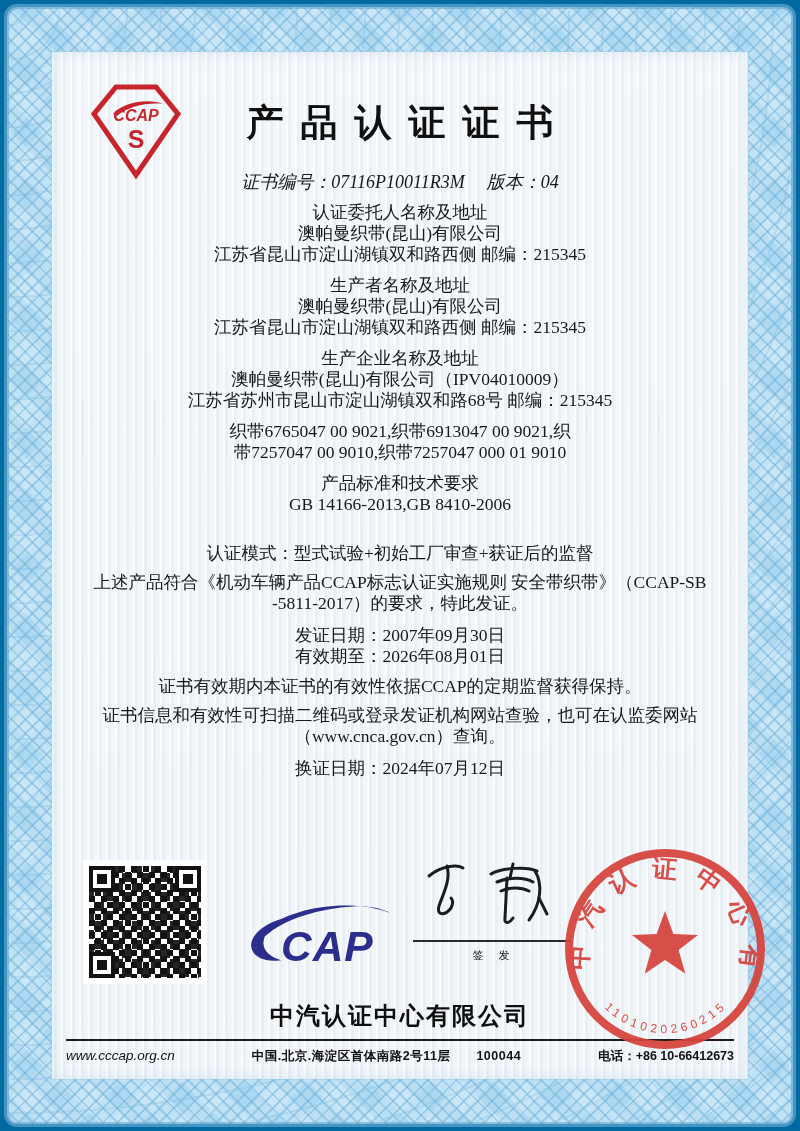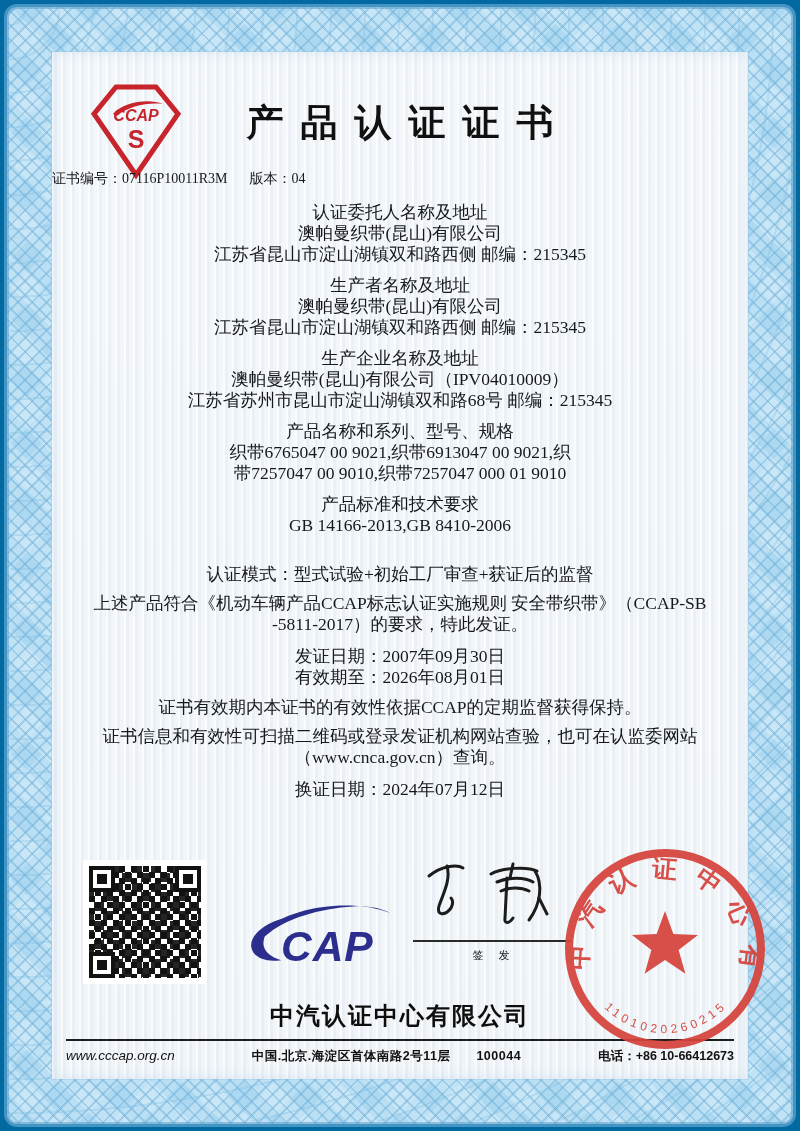--- a/index.html
+++ b/index.html
@@ -33,21 +33,21 @@
       linear-gradient(180deg,#f3f7fa,#eef3f7);
     box-shadow: 0 0 0 1px rgba(150,195,225,.35), 0 0 14px rgba(140,185,220,.25) inset;
   }
 
   
   .gem-logo { position:absolute; left:33px; top:22px; width:102px; height:110px; }
   .title {
     position:absolute; left:0; right:0; top:46px; text-align:center;
     font-size:37px; font-weight:bold; letter-spacing:17px; padding-left:17px; color:#101010;
   }
-  .certline { position:absolute; left:0; right:0; top:118px; font-size:14px; }
+  .certline { position:absolute; left:0; right:0; top:118px; text-align:center; font-size:18px;font-style:italic; }
   .certline .gap { display:inline-block; width:22px; }
 
   
   .main { position:absolute; left:0; right:0; top:150px; text-align:center; font-size:17.5px; line-height:21px; }
   .section { margin-bottom:10px; }
   .mode-line { margin-top:28px; margin-bottom:8px; }
   .statement { margin-bottom:11px; }
   .dates-row { display:flex; justify-content:space-between; padding:0 74px; margin-bottom:9px;flex-direction:column; }
   .validity { margin-bottom:8px; }
   .verify { margin-bottom:11px; }
@@ -125,21 +125,20 @@
         <div>江苏省昆山市淀山湖镇双和路西侧 邮编：215345</div>
       </div>
 
       <div class="section">
         <div>生产企业名称及地址</div>
         <div>澳帕曼织带(昆山)有限公司（IPV04010009）</div>
         <div>江苏省苏州市昆山市淀山湖镇双和路68号 邮编：215345</div>
       </div>
 
       <div class="section">
-        <div>产品名称和系列、型号、规格</div>
         <div>织带6765047 00 9021,织带6913047 00 9021,织</div>
         <div>带7257047 00 9010,织带7257047 000 01 9010</div>
       </div>
 
       <div class="section">
         <div>产品标准和技术要求</div>
         <div>GB 14166-2013,GB 8410-2006</div>
       </div>
 
       <div class="mode-line">认证模式：型式试验+初始工厂审查+获证后的监督</div>

